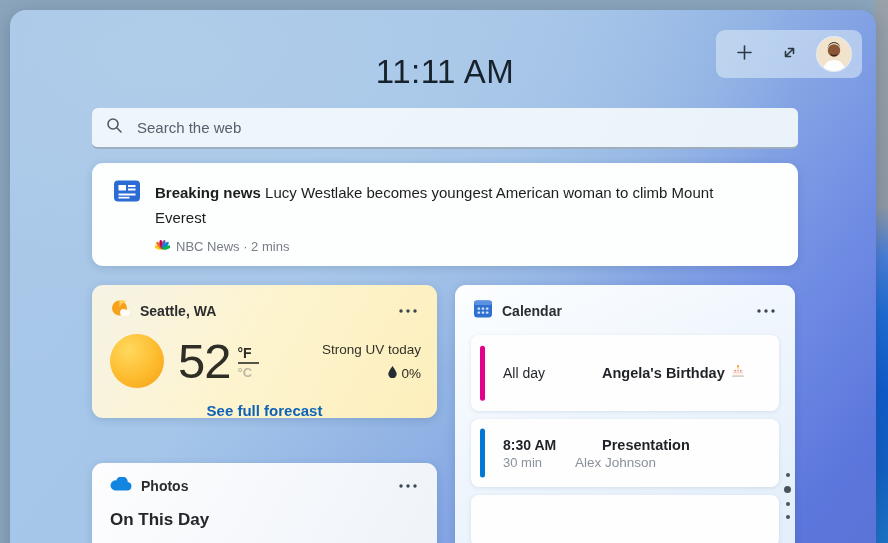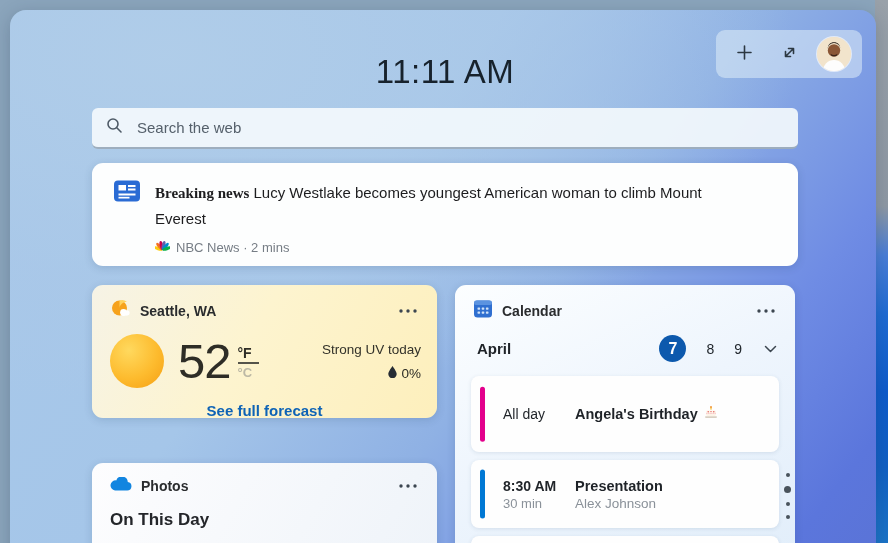--- a/index.html
+++ b/index.html
@@ -28,21 +28,21 @@
     display:flex;align-items:center;box-sizing:border-box;padding:15px 14px;}
   .search input{border:none;outline:none;background:transparent;flex:1;margin-left:12px;
     font-size:15px;color:#3c4650;font-family:inherit;}
   .search input::placeholder{color:#55606b;opacity:1;}
 
   
   .news{position:absolute;left:82px;top:153px;width:706px;height:103px;border-radius:11px;background:#fdfefe;
     box-shadow:0 2px 8px rgba(25,55,95,.16);box-sizing:border-box;padding:17px 20px 0 22px;cursor:pointer;}
   .news-body{display:flex;gap:15px;}
   .news-headline{font-size:15px;line-height:25px;color:#1d1d1f;max-width:570px;}
-  .news-headline b{font-weight:700;font-family:Liberation Serif, serif;}
+  .news-headline b{font-weight:700;}
   .news-src{display:flex;align-items:center;gap:6px;margin:8px 0 0 41px;font-size:13px;color:#767d85;}
 
   
   .widget{position:absolute;border-radius:11px;box-shadow:0 2px 8px rgba(25,55,95,.16);box-sizing:border-box;}
   .w-head{display:flex;align-items:center;gap:9px;padding:14px 16px 0 18px;}
   .w-title{font-size:14px;font-weight:700;color:#2a2c2e;flex:1;}
   .more-btn{width:26px;height:18px;display:flex;align-items:center;justify-content:center;cursor:pointer;border-radius:4px;}
 
   .weather{left:82px;top:275px;width:345px;height:133px;
     background:linear-gradient(120deg,#f6f3e6 0%,#fdf4cf 45%,#fdefbc 100%);}
@@ -75,21 +75,21 @@
   .events{padding:12px 16px 0 16px;display:flex;flex-direction:column;gap:8px;}
   .event-card{position:relative;background:#fefefe;border-radius:8px;box-shadow:0 1px 4px rgba(40,70,110,.12);
     display:flex;align-items:center;box-sizing:border-box;padding:0 10px 0 32px;cursor:pointer;}
   .event-bar{position:absolute;left:9px;top:50%;transform:translateY(-50%);width:5px;height:72%;border-radius:3px;}
   .bar-pink{background:#e3008c;}
   .bar-blue{background:#0078d4;}
   .ev-time-col{width:72px;}
   .ev-time{font-size:14px;color:#1f2328;}
   .ev-time.bold{font-weight:700;}
   .ev-sub{font-size:13px;color:#8a9199;margin-top:2px;}
-  .ev-title{font-size:14.5px;font-weight:700;color:#1f2328;display:flex;align-items:center;gap:6px;}
+  .ev-title{font-size:14.5px;font-weight:700;color:#1f2328;display:flex;align-items:center;gap:6px;margin-left:27px;}
   .ev-person{font-size:13.5px;color:#8a9199;margin-top:2px;}
   .ev1{height:76px;}
   .ev2{height:68px;}
   .ev3{height:52px;}
   .scroll-dots{position:absolute;right:4px;top:188px;display:flex;flex-direction:column;align-items:center;gap:9px;}
   .sdot{width:4px;height:4px;border-radius:50%;background:#49535c;}
   .sdot.big{width:7px;height:7px;}
 </style>
 </head>
 <body>
@@ -254,33 +254,20 @@
         <span class="w-title">Calendar</span>
         <span class="more-btn">
           <svg width="18" height="4" viewBox="0 0 18 4">
               <circle cx="2" cy="2" r="1.7" fill="#3c4650"></circle>
               <circle cx="9" cy="2" r="1.7" fill="#3c4650"></circle>
               <circle cx="16" cy="2" r="1.7" fill="#3c4650"></circle>
             </svg>
         </span>
       </div>
 
-      <div class="cal-month-row">
-        <span class="cal-month">April</span>
-        <div class="day-group">
-          <span class="day-selected">7</span>
-          <span class="day">8</span>
-          <span class="day">9</span>
-          <span class="chev">
-            <svg width="13" height="8" viewBox="0 0 13 8" fill="none">
-                <path d="M1.5 1.5 L6.5 6.5 L11.5 1.5" stroke="#3c4650" stroke-width="1.5" stroke-linecap="round" stroke-linejoin="round"></path>
-              </svg>
-          </span>
-        </div>
-      </div>
 
       <div class="events">
         <div class="event-card ev1">
           <span class="event-bar bar-pink"></span>
           <div class="ev-time-col">
             <div class="ev-time">All day</div>
           </div>
           <div>
             <div class="ev-title">
               <span>Angela's Birthday</span>

